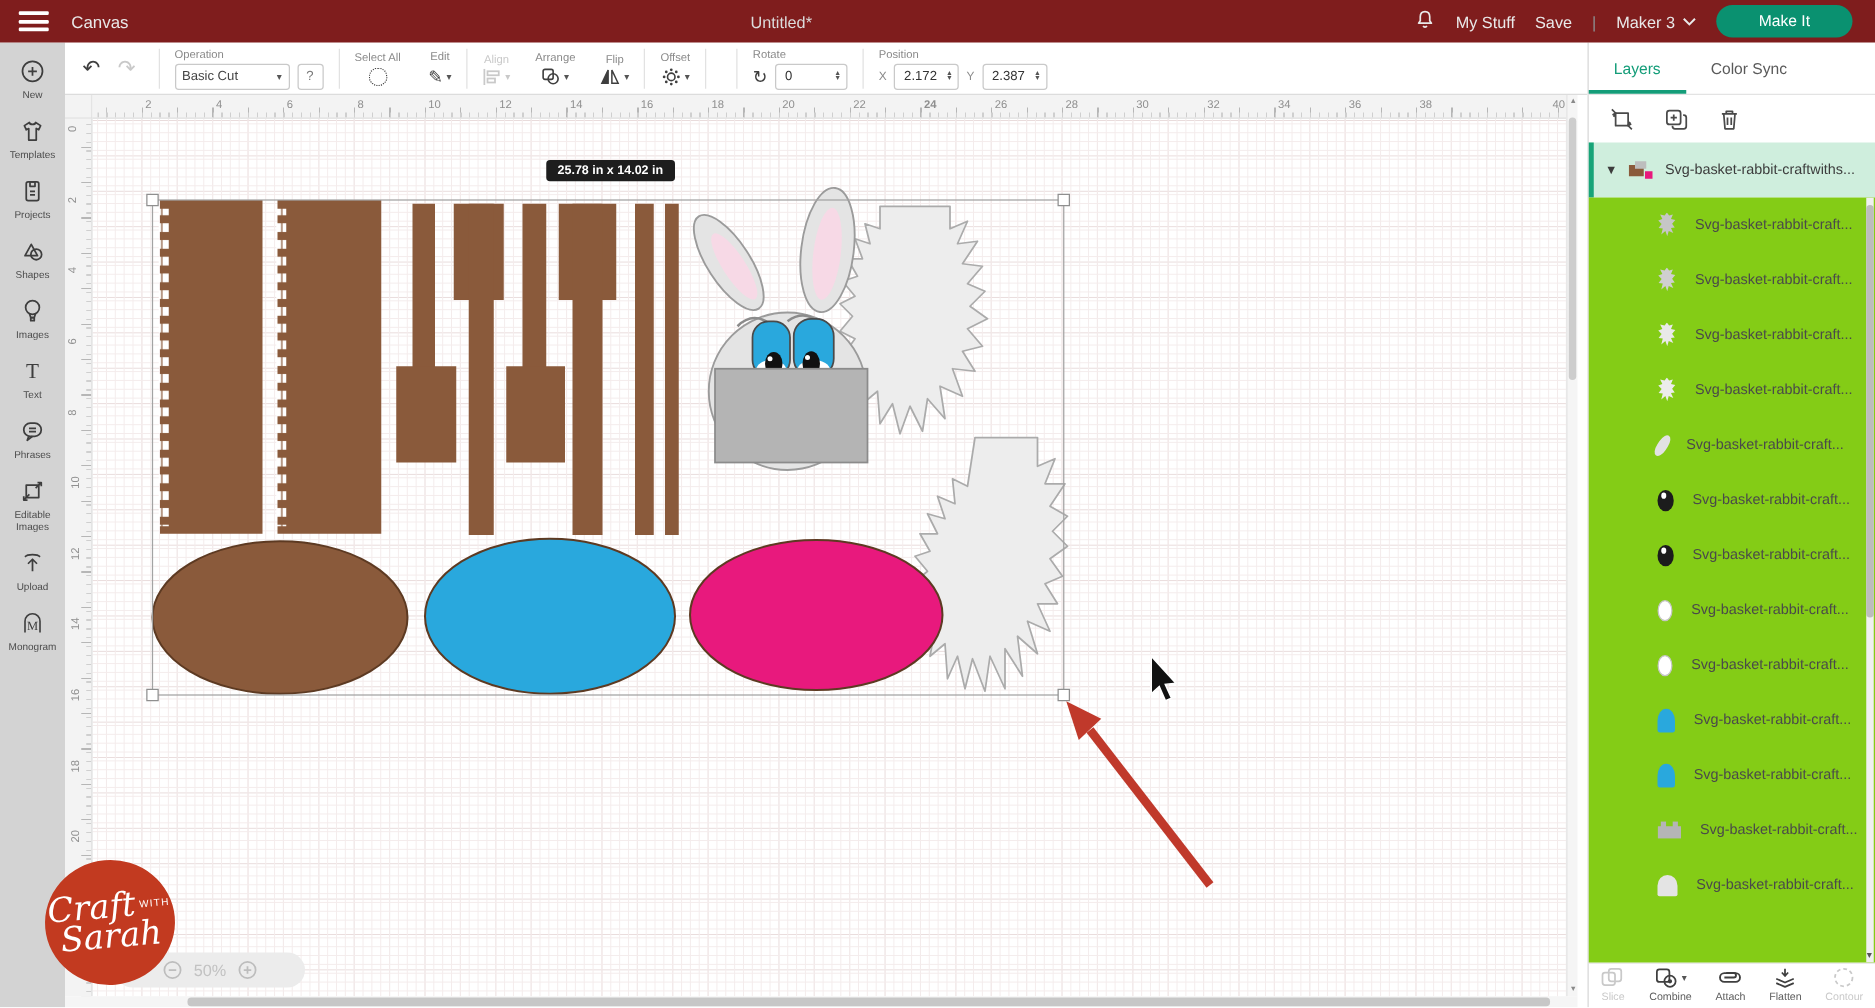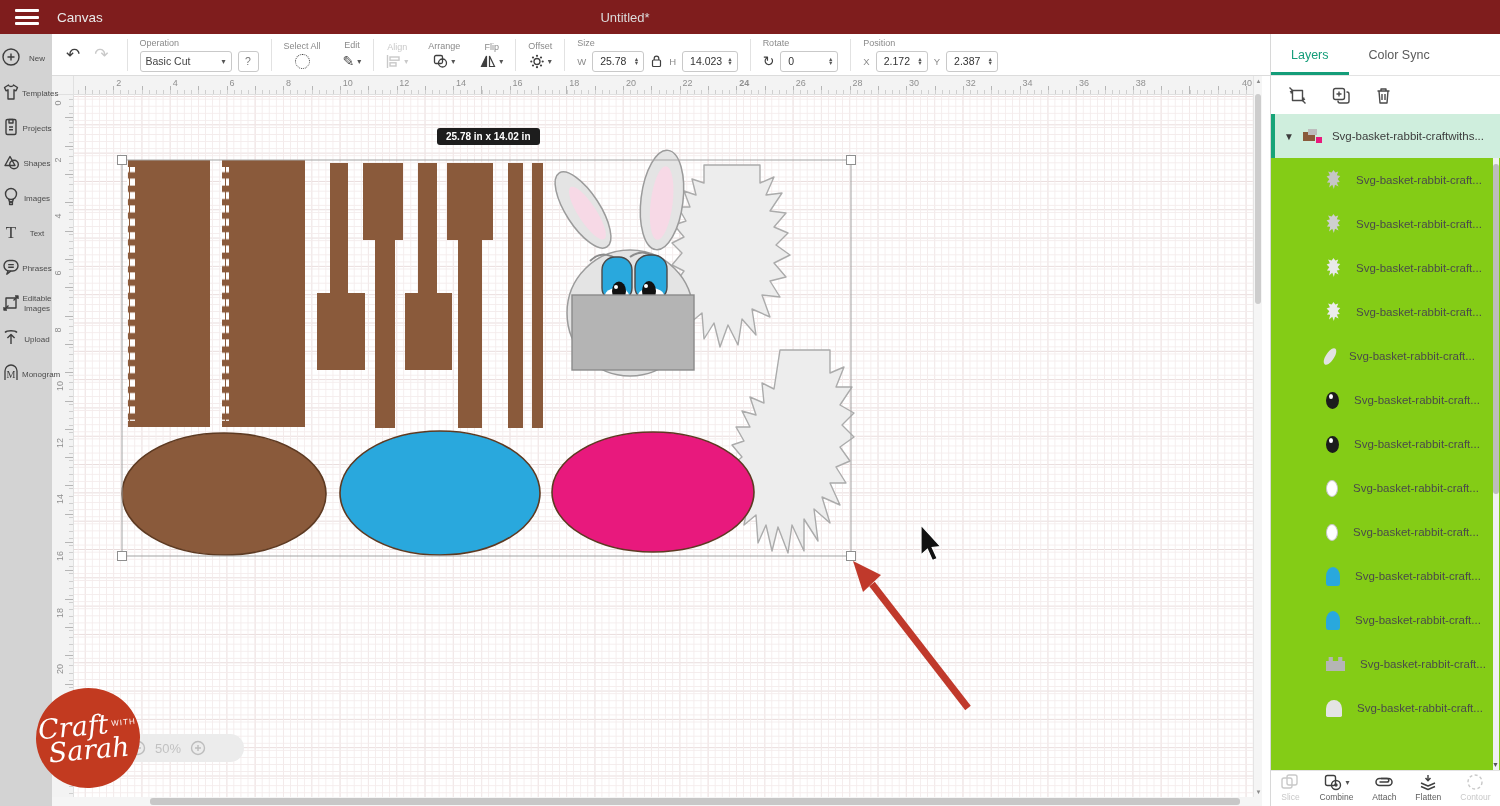--- a/index.html
+++ b/index.html
@@ -12,21 +12,21 @@
   .hamburger span{display:block;height:3px;background:#fff;border-radius:1px}
   .tb-title{margin-left:18px;font-size:13.5px}
   .tb-doc{position:absolute;left:625px;transform:translateX(-50%);font-size:13px;color:#dcdcdc}
   .tb-right{margin-left:auto;display:flex;align-items:center;gap:16px;margin-right:18px}
   .tb-div{color:#8d9093}
   .machine{display:flex;align-items:center;gap:6px;cursor:pointer}
   .makeit{border:none;color:#fff;font-size:12.5px;padding:6px 34px;border-radius:15px;cursor:pointer;font-family:"Liberation Sans",sans-serif}
 
   
   .sidebar{position:absolute;left:0;top:34px;width:52px;height:772px;background:#d3d3d3;display:flex;flex-direction:column;align-items:center;padding-top:12px;z-index:20}
-  .side-item{display:flex;flex-direction:row;align-items:center;margin-bottom:13px;cursor:pointer;width:52px}
+  .side-item{display:flex;flex-direction:column;align-items:center;margin-bottom:13px;cursor:pointer;width:52px}
   .sicon{height:22px;display:flex;align-items:center;justify-content:center;color:#3e3e3e}
   .slabel{font-size:8px;color:#4c4c4c;margin-top:3px;text-align:center;line-height:1.25;width:48px}
 
   
   .toolbar{position:absolute;left:52px;top:34px;width:1218px;height:42px;background:#fff;border-bottom:1px solid #dcdcdc;display:flex;align-items:center;padding-left:14px;z-index:10}
   .hist{display:flex;gap:14px;align-items:center;margin-right:6px}
   .ubtn{font-size:17px;color:#3f3f3f;cursor:pointer;line-height:1}
   .ubtn.dim{color:#c9c9c9}
   .vsep{width:1px;height:32px;background:#e2e2e2;margin:0 12px}
   .tgroup{display:flex;flex-direction:column;justify-content:center}
@@ -65,21 +65,21 @@
   .size-tooltip{position:absolute;left:363px;top:33px;background:#1d1d1d;color:#fff;font-size:10px;font-weight:bold;padding:3px 9px;border-radius:3px;white-space:nowrap;z-index:6}
 
   
   .vscroll{position:absolute;left:1253px;top:76px;width:9px;height:721px;background:#f5f5f5;border-left:1px solid #e4e4e4;z-index:6}
   .vscroll .thumb{position:absolute;left:1px;top:18px;width:6px;height:210px;background:#cdcdcd;border-radius:3px}
   .sarrow{position:absolute;left:0;width:9px;font-size:6px;color:#8a8a8a;text-align:center}
   .hscroll{position:absolute;left:52px;top:797px;width:1210px;height:9px;background:#f5f5f5;z-index:6}
   .hscroll .thumb{position:absolute;left:98px;top:1px;height:7px;width:1090px;background:#c7c7c7;border-radius:3px}
 
   
-  .zoompill{position:absolute;left:92px;top:734px;width:152px;height:28px;background:#ececec;border-radius:14px;display:flex;align-items:center;justify-content:center;gap:9px;color:#b9b9b9;z-index:8}
+  .zoompill{position:absolute;left:92px;top:762px;width:152px;height:28px;background:#ececec;border-radius:14px;display:flex;align-items:center;justify-content:center;gap:9px;color:#b9b9b9;z-index:8}
   .zval{font-size:13px;color:#c2c2c2}
   .logo{position:absolute;left:36px;top:688px;width:104px;height:100px;border-radius:50%;z-index:45;display:flex;flex-direction:column;align-items:center;justify-content:center;color:#fff;transform:rotate(-5deg)}
   .script{font-family:"DejaVu Serif",serif;font-style:italic;font-size:27px;line-height:0.9}
   .lwith{font-size:8px;letter-spacing:1px;margin-left:3px;font-style:normal;font-family:"Liberation Sans",sans-serif;vertical-align:middle}
   .l1{display:flex;align-items:center}
 
   
   .rightpanel{position:absolute;left:1270px;top:34px;width:230px;height:772px;background:#fff;border-left:1px solid #d8d8d8;z-index:30;display:flex;flex-direction:column}
   .ptabs{height:42px;border-bottom:1px solid #e3e3e3;display:flex;align-items:stretch;flex:0 0 auto}
   .tab{font-size:12.5px;color:#5a5a5a;display:flex;align-items:center;padding:0 20px;cursor:pointer}
@@ -121,20 +121,38 @@
 <div class="app">
 
   <header class="topbar" style="background: #7f1d1d;">
     <div class="hamburger">
         <span></span>
         <span></span>
         <span></span>
       </div>
     <div class="tb-title">Canvas</div>
     <div class="tb-doc">Untitled*</div>
+    <div class="tb-right">
+      <span>
+        <svg width="18" height="18" viewBox="0 0 20 20" fill="none" stroke="#e9e9e9" stroke-width="1.5" stroke-linejoin="round">
+            <path d="M10,2.5 C7.2,2.5 5.8,4.6 5.8,7.2 V10.6 L4.3,12.8 H15.7 L14.2,10.6 V7.2 C14.2,4.6 12.8,2.5 10,2.5 Z"></path>
+            <path d="M8.4,15.2 a1.7,1.7 0 0 0 3.2,0"></path>
+          </svg>
+      </span>
+      <span>My Stuff</span>
+      <span>Save</span>
+      <span class="tb-div">|</span>
+      <span class="machine">
+        <span>Maker 3</span>
+        <svg width="11" height="7" viewBox="0 0 11 7" fill="none" stroke="#e9e9e9" stroke-width="1.6">
+            <path d="M1,1 L5.5,5.5 L10,1"></path>
+          </svg>
+      </span>
+      <button class="makeit" style="background: rgb(10, 145, 112);">Make It</button>
+    </div>
   </header>
 
   <nav class="sidebar">
     <div class="side-item">
       <span class="sicon">
           <svg width="22" height="22" viewBox="0 0 22 22" fill="none" stroke="#3e3e3e" stroke-width="1.4">
             <circle cx="11" cy="11" r="8"></circle>
             <path d="M11,7.5 V14.5 M7.5,11 H14.5"></path>
           </svg>
         </span>
@@ -300,45 +318,20 @@
             <circle cx="13.7" cy="7.5" r="1.1"></circle>
             <circle cx="4" cy="3.5" r="1.1"></circle>
             <circle cx="12" cy="3.5" r="1.1"></circle>
             <circle cx="4" cy="11.5" r="1.1"></circle>
             <circle cx="12" cy="11.5" r="1.1"></circle>
           </svg>
         <span class="caret">▾</span>
       </div>
     </div>
     <div class="vsep"></div>
-    <div class="tgroup">
-      <div class="glabel">Size</div>
-      <div class="trow">
-        <span class="axis">W</span>
-        <div class="spin">
-            <span>25.78</span>
-            <span class="arrows">
-              <i>▲</i>
-              <i>▼</i>
-            </span>
-          </div>
-        <svg width="13" height="14" viewBox="0 0 13 14" fill="none" stroke="#3f3f3f" stroke-width="1.2">
-            <rect x="2.5" y="6" width="8" height="6.5" rx="1"></rect>
-            <path d="M4.2,6 V4.4 a2.3,2.3 0 0 1 4.6,0 V6"></path>
-          </svg>
-        <span class="axis">H</span>
-        <div class="spin">
-            <span>14.023</span>
-            <span class="arrows">
-              <i>▲</i>
-              <i>▼</i>
-            </span>
-          </div>
-      </div>
-    </div>
     <div class="vsep"></div>
     <div class="tgroup">
       <div class="glabel">Rotate</div>
       <div class="trow">
         <span class="ticon">↻</span>
         <div class="spin" style="min-width:58px">
             <span>0</span>
             <span class="arrows">
               <i>▲</i>
               <i>▼</i>

